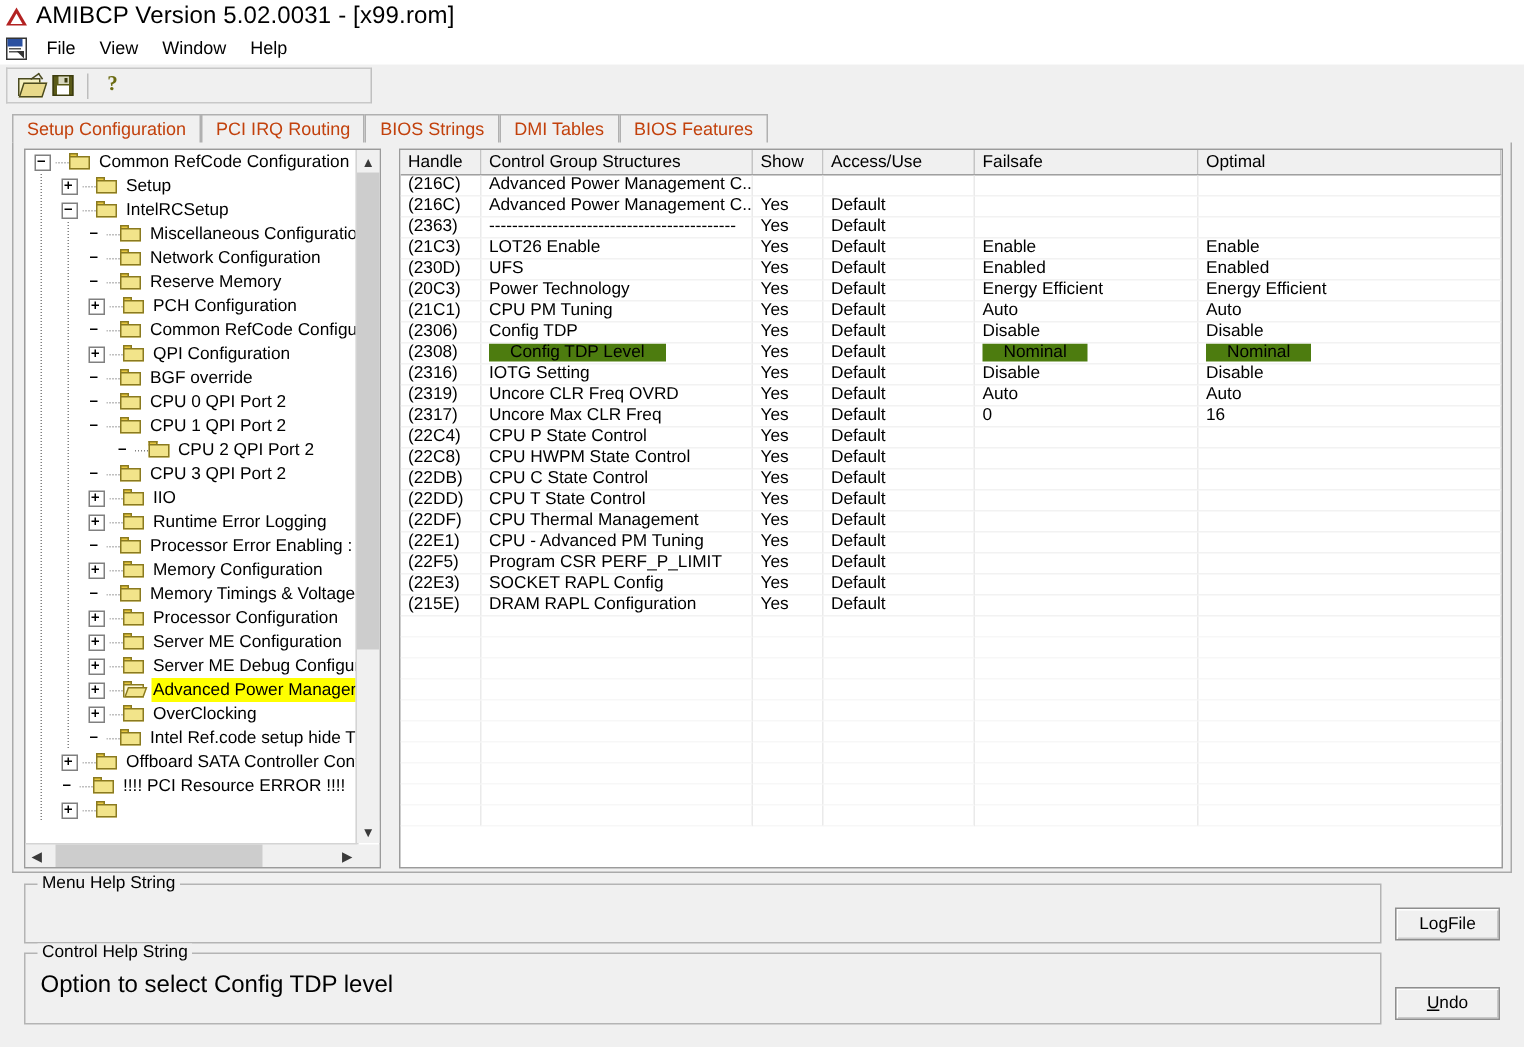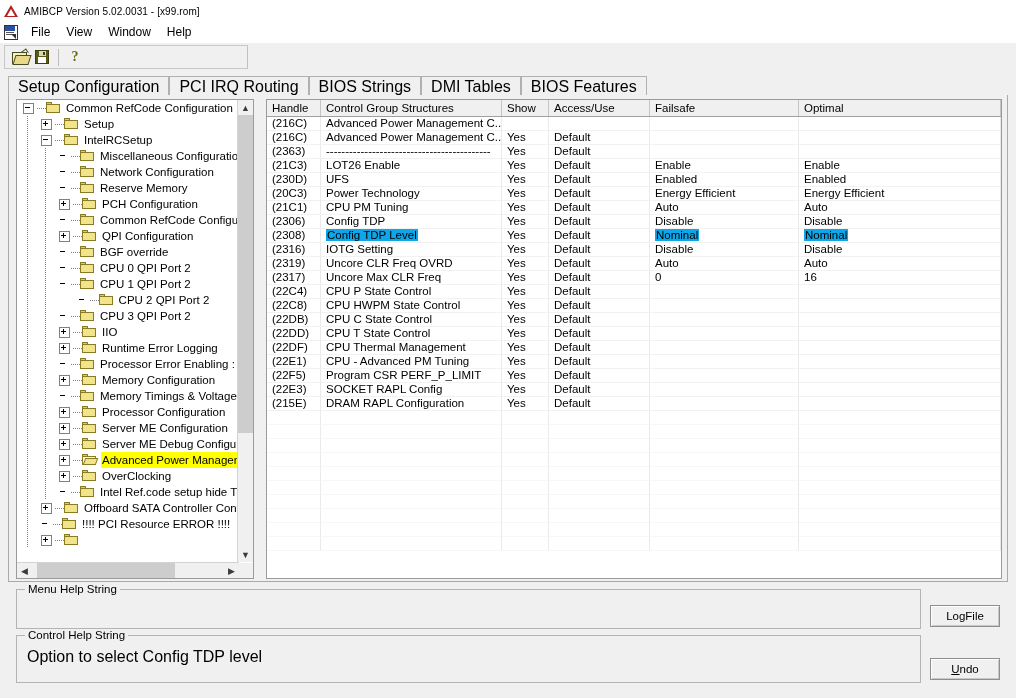--- a/index.html
+++ b/index.html
@@ -12,21 +12,21 @@
     -webkit-font-smoothing:none;
   }
   .app{position:relative;width:1016px;height:698px;background:#f0f0f0;}
 
   
   .titlebar{
     position:absolute;left:0;top:0;width:1016px;height:22px;
     background:#ffffff;display:flex;align-items:center;padding-left:4px;
     box-sizing:border-box;
   }
-  .titlebar .tb-text{font-size:10px;color:#000;margin-left:5px;letter-spacing:0.1px;}
+  .titlebar .tb-text{font-size:16px;color:#000;margin-left:5px;letter-spacing:0.1px;}
   .ami-logo{width:15px;height:14px;position:relative;flex:0 0 auto;}
   .ami-logo .tri{
     position:absolute;left:0;top:1px;width:0;height:0;
     border-left:7px solid transparent;border-right:7px solid transparent;
     border-bottom:12px solid #b32222;
   }
   .ami-logo .tri2{
     position:absolute;left:3px;top:5px;width:0;height:0;
     border-left:4px solid transparent;border-right:4px solid transparent;
     border-bottom:7px solid #ffffff;
@@ -81,23 +81,23 @@
   .ico-save .shut i{position:absolute;right:1px;top:1px;width:2px;height:3px;background:#3c3c10;display:block;}
   
   .ico-help{font-size:14px;font-weight:bold;color:#6b6b12;font-family:"Liberation Serif", serif;line-height:14px;}
 
   
   .tabstrip{
     position:absolute;left:8px;top:76px;width:1000px;height:20px;
   }
   .tab{
     position:relative;float:left;height:20px;line-height:19px;
-    padding:0 9px;font-size:16px;background:#f0f0f0;
+    padding:0 9px;font-size:12px;background:#f0f0f0;
     border-left:1px solid #b0b0b0;border-top:1px solid #b0b0b0;border-right:1px solid #b0b0b0;
-    box-sizing:border-box;cursor:default;color:#000000;
+    box-sizing:border-box;cursor:default;color:#c2410c;
   }
   .tab.active{background:#f0f0f0;font-weight:normal;}
   .tab:not(.active){border-top-color:#b0b0b0;}
 
   
   .client{
     position:absolute;left:8px;top:95px;width:1000px;height:487px;
     background:#f0f0f0;border:1px solid #a9a9a9;border-top:none;box-sizing:border-box;
   }
 
@@ -154,21 +154,21 @@
   .lheader .hcell{
     height:16px;line-height:16px;font-size:11.5px;padding-left:5px;
     border-right:1px solid #c4c4c4;box-sizing:border-box;background:#f0f0f0;cursor:default;
   }
   .lrow{display:flex;height:14px;box-sizing:border-box;}
   .lrow .cell{
     height:14px;line-height:13px;font-size:11.5px;padding-left:5px;
     border-right:1px solid #eaeaea;border-bottom:1px solid #f2f2f2;
     box-sizing:border-box;white-space:nowrap;overflow:hidden;
   }
-  .cell .hl{background:#0ea5e9;padding:0 1px;text-align:center;}
+  .cell .hl{background:#4d7c0f;padding:0 14px;text-align:center;}
   .colw0{width:54px;} .colw1{width:181px;} .colw2{width:47px;}
   .colw3{width:101px;} .colw4{width:149px;} .colw5{width:202px;}
   .fillrow{display:flex;height:14px;}
   .fillrow .cell{border-right:1px solid #eaeaea;border-bottom:1px solid #f7f7f7;height:14px;box-sizing:border-box;}
 
   
   .groupbox{
     position:absolute;border:1px solid #b4b4b4;box-sizing:border-box;background:transparent;
   }
   .groupbox > .gtitle{

